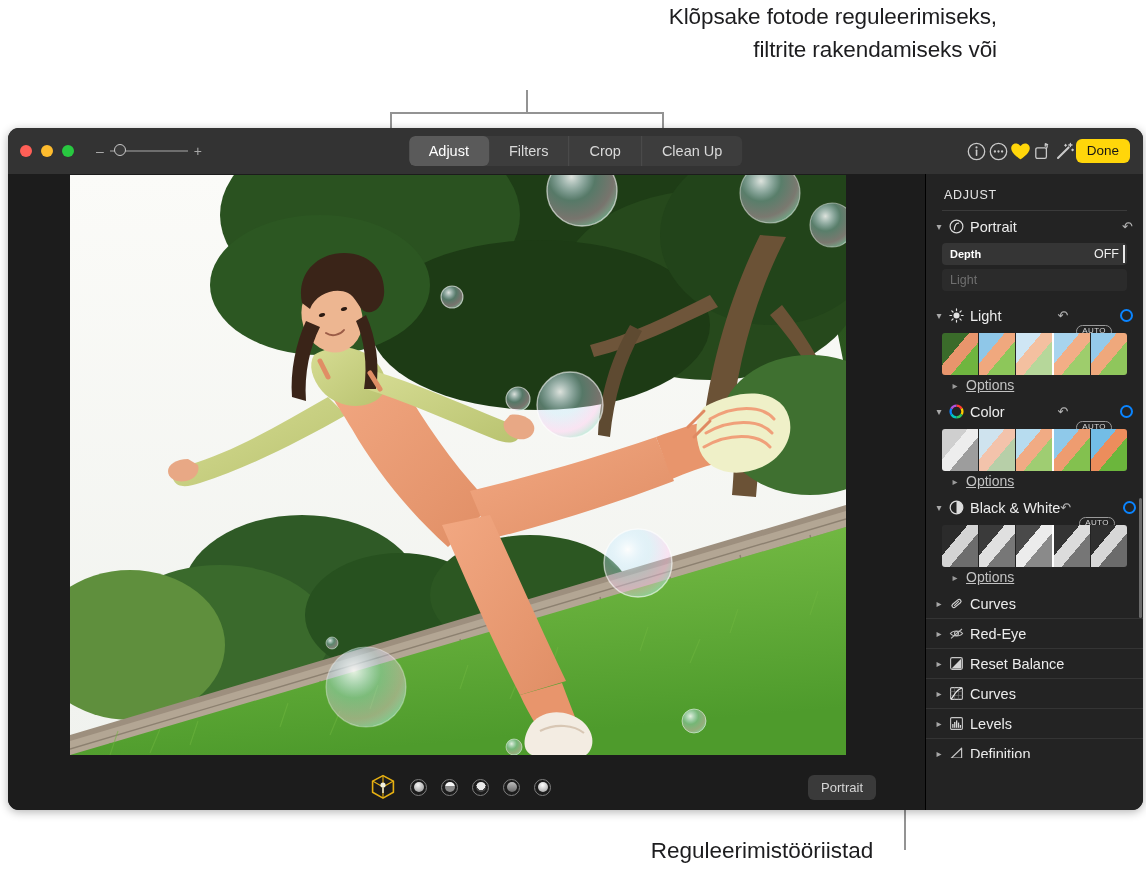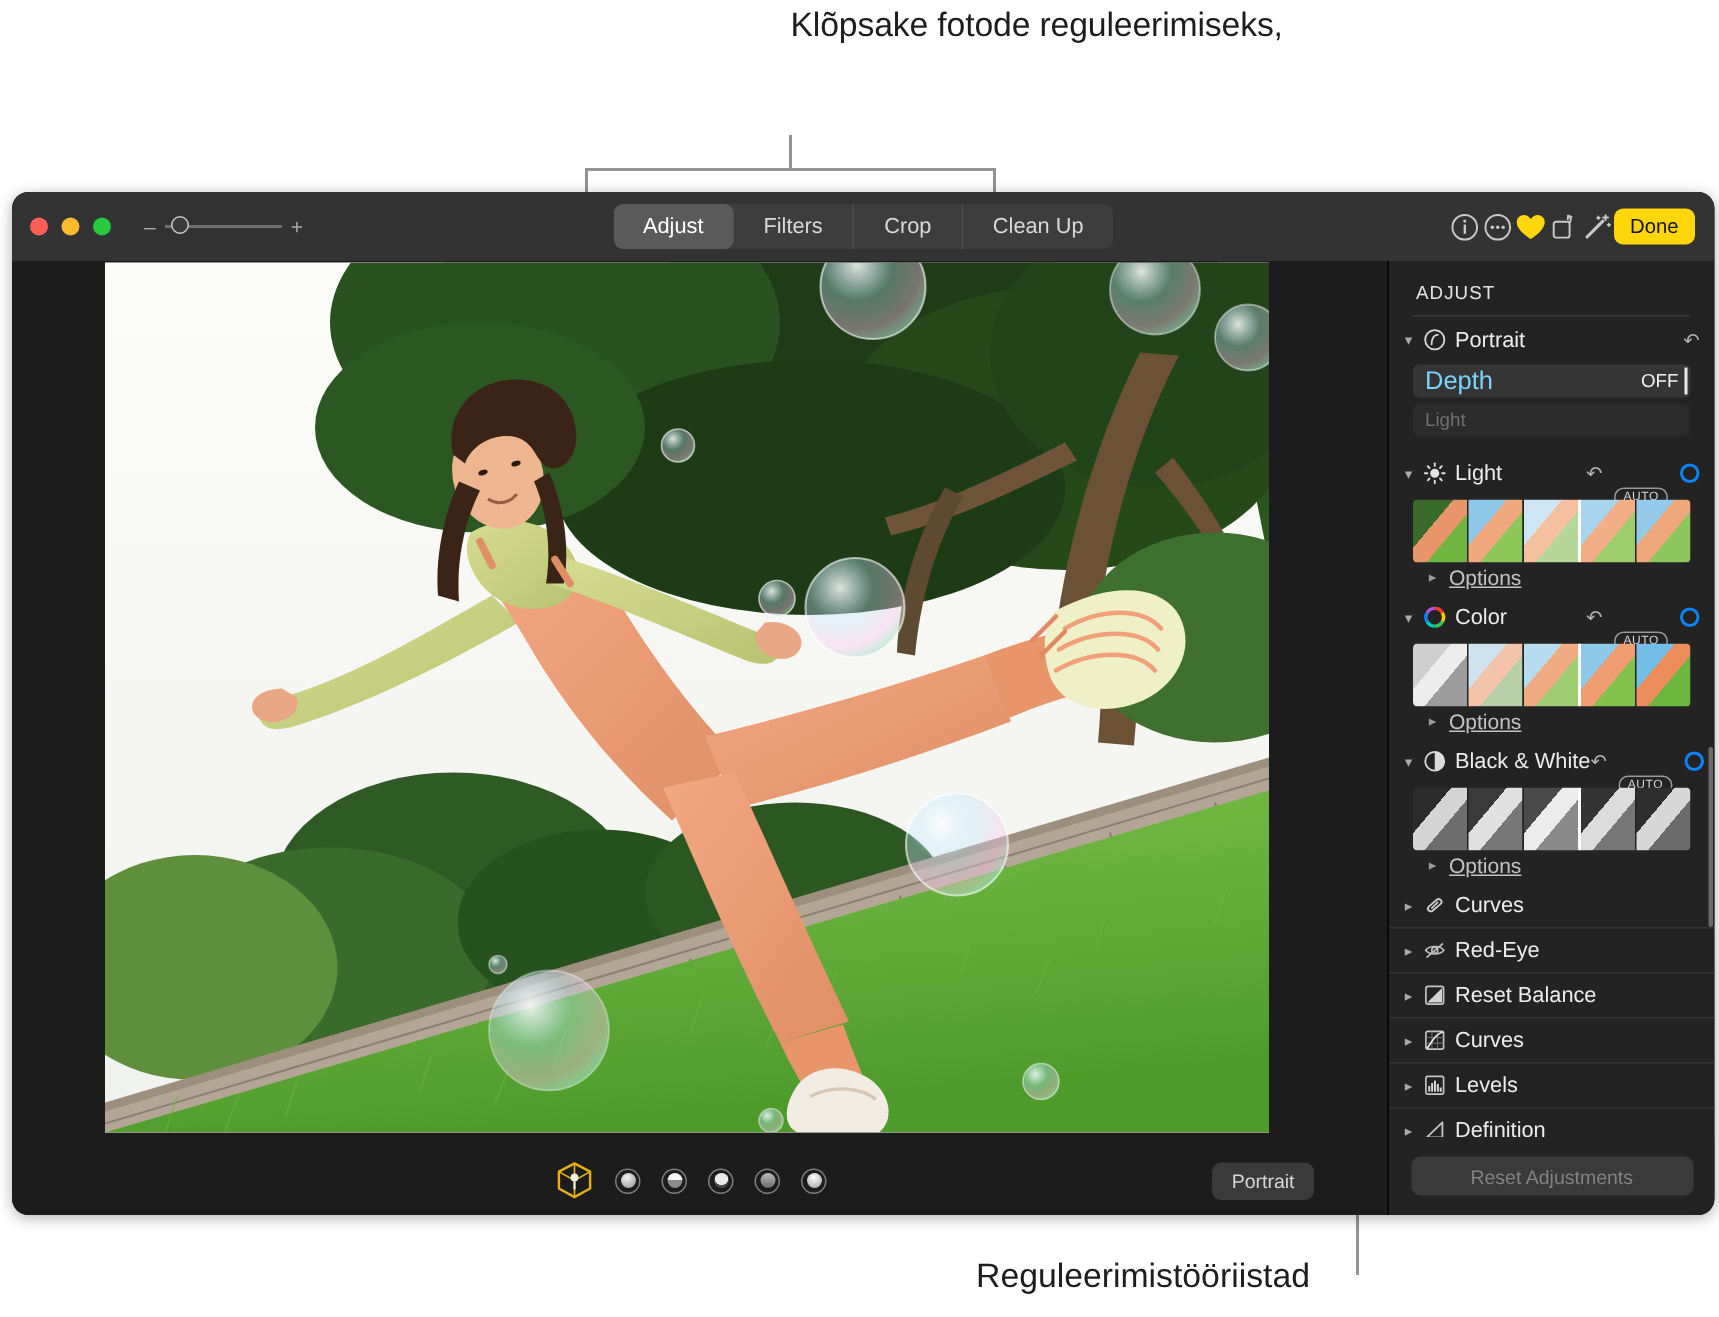--- a/index.html
+++ b/index.html
@@ -11,21 +11,21 @@
     overflow:hidden;
     -webkit-font-smoothing:antialiased;
   }
 
   
   .callout-top{
     position:absolute; left:527px; top:0px; width:470px;
     font-size:22.5px; line-height:33px; color:#1d1d1f;
     letter-spacing:-0.1px;
   }
-  .callout-top .ln{display:block;white-space:nowrap;}
+  .callout-top .ln{display:block;white-space:nowrap;text-align:right;}
 
   .bracket-top{
     position:absolute; left:390px; top:112px; width:274px; height:22px;
     border:2px solid #939393; border-top:none; border-bottom:none;
     box-sizing:border-box;
   }
   .bracket-top::after{
     content:""; position:absolute; left:0; top:0; width:100%; height:2px;
     background:#939393;
   }
@@ -148,21 +148,21 @@
     font-size:8px;letter-spacing:.4px;padding:1px 5px 1.5px 5px;line-height:1;margin-top:32px;
   }
   .bluering{width:13px;height:13px;border-radius:50%;border:2px solid #0a84ff;box-sizing:border-box;}
 
   .sliderrow{margin:2px 16px 4px 16px;}
   .slider-dark{
     position:relative;height:22px;background:#353535;border-radius:4px;
     display:flex;align-items:center;justify-content:space-between;
     padding:0 8px;box-sizing:border-box;
   }
-  .slider-dark .lbl{font-size:17px;color:#7dd3fc;}
+  .slider-dark .lbl{font-size:11px;color:#ffffff;font-weight:bold;}
   .slider-dark .val{font-size:12.5px;color:#f0f0f0;}
   .slider-dark .caret{position:absolute;right:2px;top:2px;bottom:2px;width:2px;background:#e8e8e8;}
   .slider-off{
     height:22px;background:#2b2b2b;border-radius:4px;margin-top:4px;
     display:flex;align-items:center;padding:0 8px;box-sizing:border-box;
   }
   .slider-off .lbl{font-size:12.5px;color:#6f6f6f;}
 
   .thumbstrip{
     margin:3px 16px 0 16px;height:42px;display:flex;border-radius:3px;overflow:hidden;
@@ -193,20 +193,21 @@
   .scrollthumb{
     position:absolute;right:1px;top:286px;width:3px;height:120px;
     background:#6a6a6a;border-radius:2px;
   }
 </style>
 </head>
 <body>
 
 <div class="callout-top">
   <span class="ln">Klõpsake fotode reguleerimiseks,</span>
+  <span class="ln">filtrite rakendamiseks või</span>
 </div>
 <div class="stem-top"></div>
 <div class="bracket-top"></div>
 
 <div class="bracket-right"></div>
 <div class="stem-right"></div>
 <div class="callout-bottom">Reguleerimistööriistad</div>
 
 <div class="window">
 
@@ -678,17 +679,14 @@
           <svg width="15" height="15" viewBox="0 0 15 15">
               <path d="M12.6 2.2 L12.6 12.2 L2.2 12.2 Z" fill="none" stroke="#c6c6c6" stroke-width="1.2" stroke-linejoin="round"></path>
             </svg>
         </span>
         <span class="rowlabel">Definition</span>
       </div>
 
       <div class="scrollthumb"></div>
     </div>
 
-    <div class="sb-footer">
-      <div class="resetbtn">Reset Adjustments</div>
-    </div>
   </div>
 </div>
 
 </body></html>

